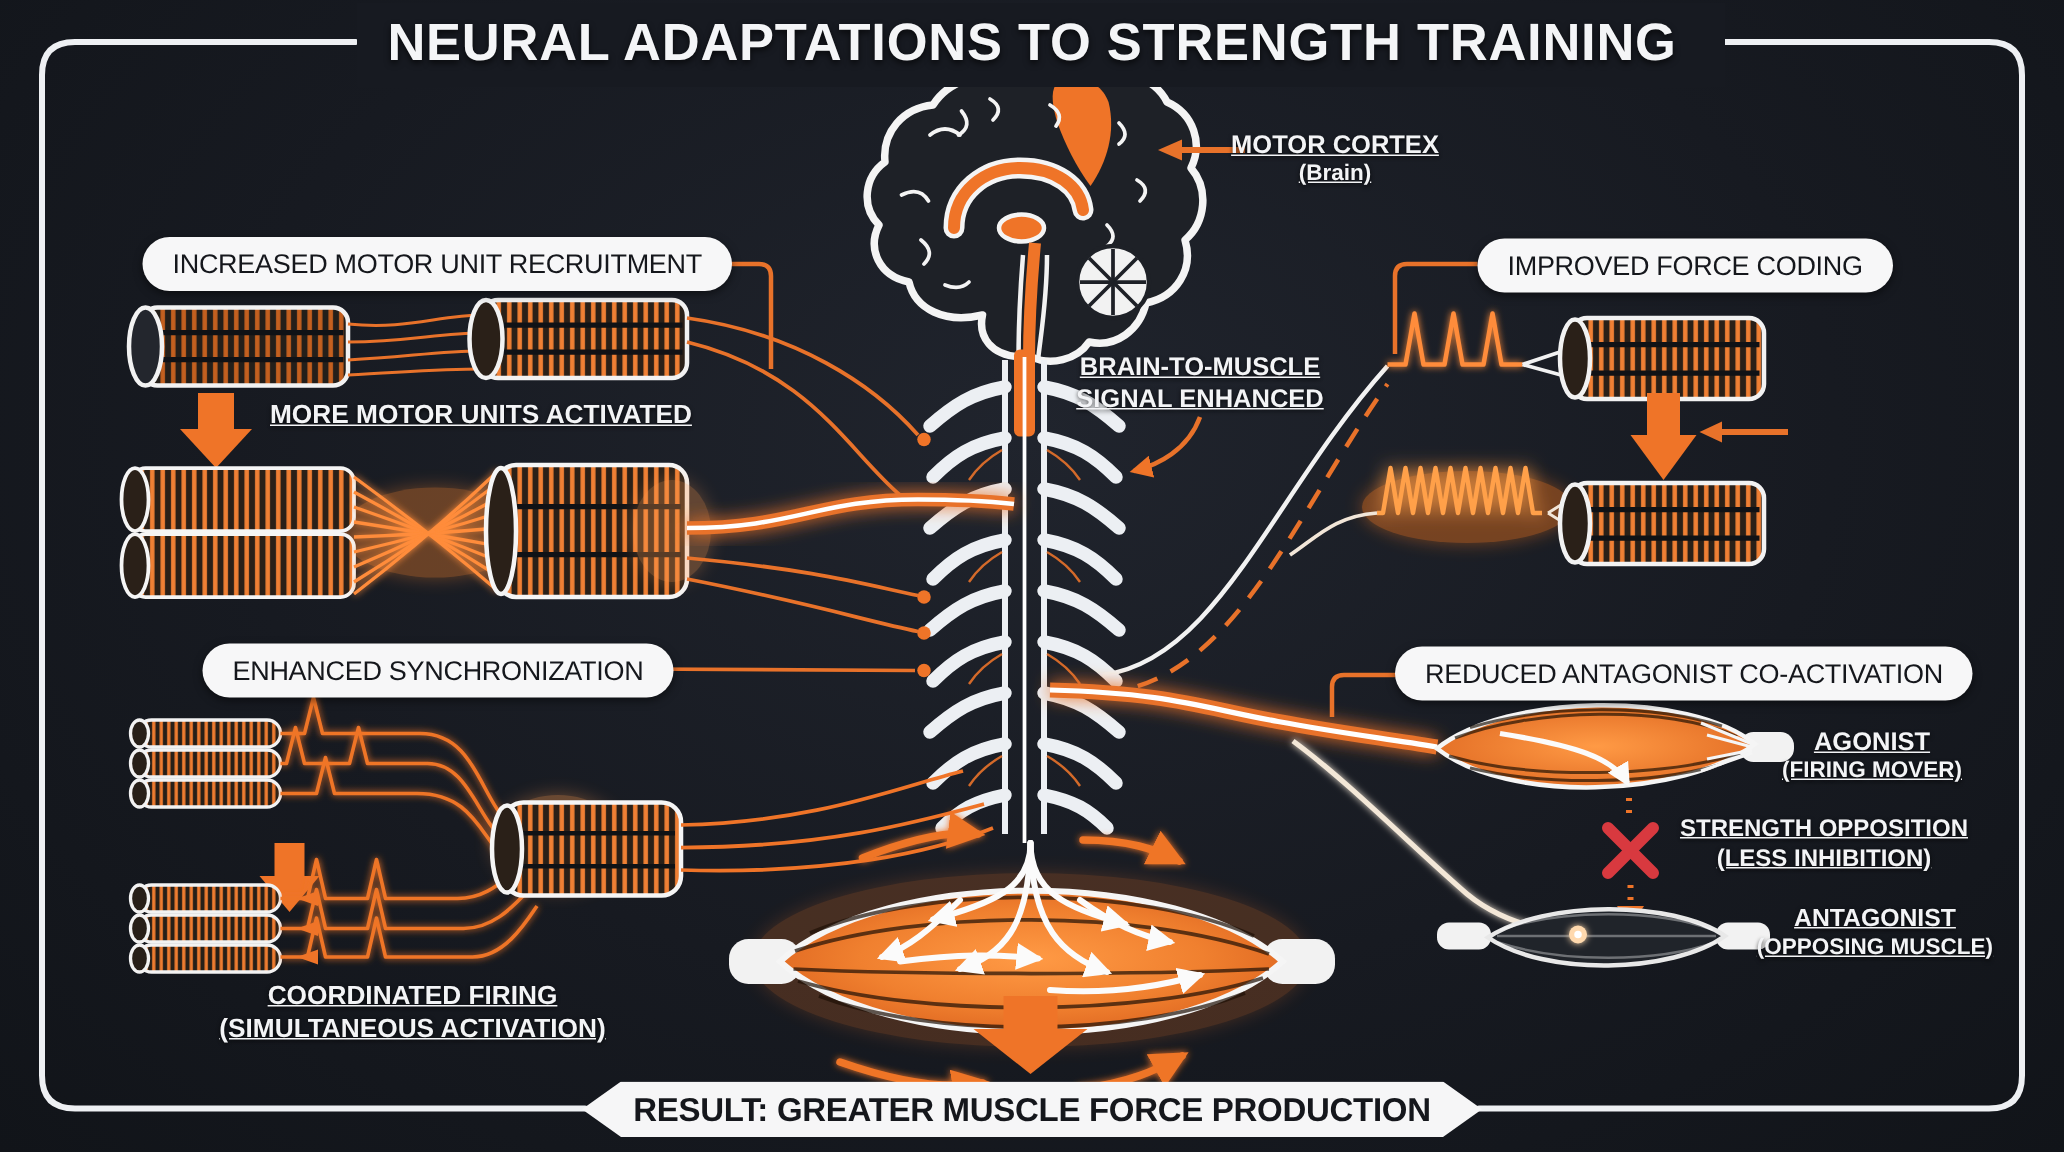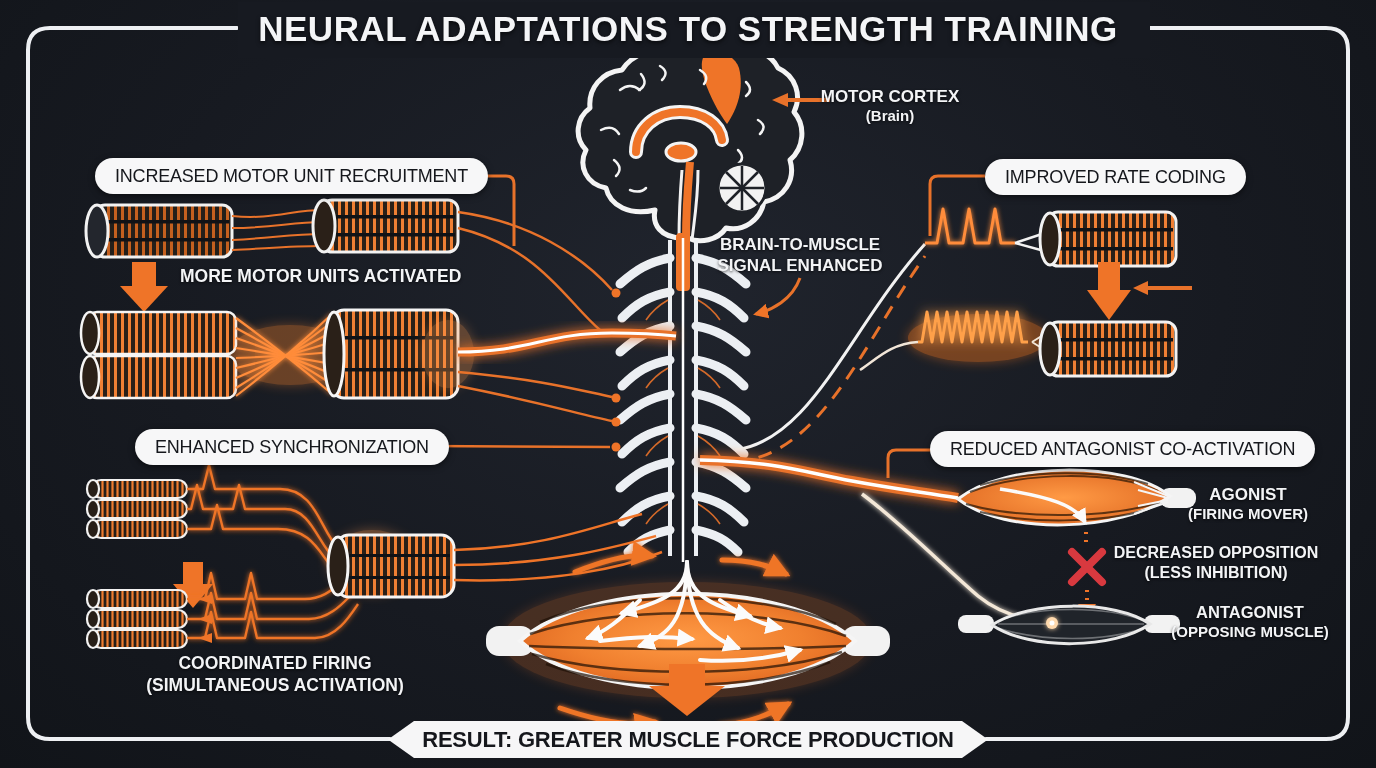--- a/index.html
+++ b/index.html
@@ -13,21 +13,21 @@
   #title{
     left:0;right:0;top:9px;text-align:center;
     font-size:35px;font-weight:bold;letter-spacing:.5px;color:#f4f5f7;
     text-shadow:0 2px 4px rgba(0,0,0,.65);
   }
   .pill{
     background:#f7f7f8;color:#15171c;font-weight:normal;font-size:18px;
     letter-spacing:-.2px;border-radius:20px;height:36px;line-height:36px;
     padding:0 20px;white-space:nowrap;box-shadow:0 2px 6px rgba(0,0,0,.5);
   }
-  .cap{font-weight:bold;color:#f3f4f6;text-shadow:0 1px 3px rgba(0,0,0,.7);line-height:1.25;}
+  .cap{font-weight:bold;color:#f3f4f6;text-shadow:0 1px 3px rgba(0,0,0,.7);line-height:1.25;text-decoration:underline;}
   .center{text-align:center;}
   #result-banner{
     left:388px;top:721px;width:600px;height:37px;background:#f6f6f7;
     display:flex;align-items:center;justify-content:center;
     font-size:22px;font-weight:bold;color:#15171c;letter-spacing:-.2px;
     clip-path:polygon(26px 0,574px 0,600px 50%,574px 100%,26px 100%,0 50%);
     text-align:right;
   }
   #title-backplate{left:238px;top:2px;width:912px;height:56px;background:#171a21;}
   svg{display:block;}
@@ -397,21 +397,21 @@
         <rect x="669" y="664" width="36" height="22"></rect>
         <polygon points="649,686 725,686 687,716"></polygon>
       </g>
     </g>
   </svg>
 
   <div class="abs" id="title-backplate"></div>
   <div class="abs" id="title">NEURAL ADAPTATIONS TO STRENGTH TRAINING</div>
 
   <div class="abs pill" style="left:95px;top:158px">INCREASED MOTOR UNIT RECRUITMENT</div>
-  <div class="abs pill" style="left:985px;top:159px">IMPROVED RATE CODING</div>
+  <div class="abs pill" style="left:985px;top:159px">IMPROVED FORCE CODING</div>
   <div class="abs pill" style="left:135px;top:429px">ENHANCED SYNCHRONIZATION</div>
   <div class="abs pill" style="left:930px;top:431px">REDUCED ANTAGONIST CO-ACTIVATION</div>
 
   <div class="abs cap center" style="left:815px;top:86px;width:150px;font-size:17px">
     <div>MOTOR CORTEX</div>
     <div style="font-size:15px">(Brain)</div>
   </div>
 
   <div class="abs cap" style="left:180px;top:266px;font-size:17.5px">MORE MOTOR UNITS ACTIVATED</div>
 
@@ -425,21 +425,21 @@
     <div>COORDINATED FIRING</div>
     <div>(SIMULTANEOUS ACTIVATION)</div>
   </div>
 
   <div class="abs cap center" style="left:1178px;top:484px;width:140px;font-size:17px">
     <div>AGONIST</div>
     <div style="font-size:15px">(FIRING MOVER)</div>
   </div>
 
   <div class="abs cap center" style="left:1108px;top:543px;width:216px;font-size:16px">
-    <div>DECREASED OPPOSITION</div>
+    <div>STRENGTH OPPOSITION</div>
     <div>(LESS INHIBITION)</div>
   </div>
 
   <div class="abs cap center" style="left:1168px;top:602px;width:164px;font-size:16.5px">
     <div>ANTAGONIST</div>
     <div style="font-size:15px">(OPPOSING MUSCLE)</div>
   </div>
 
   <div class="abs" id="result-banner">RESULT: GREATER MUSCLE FORCE PRODUCTION</div>
 

